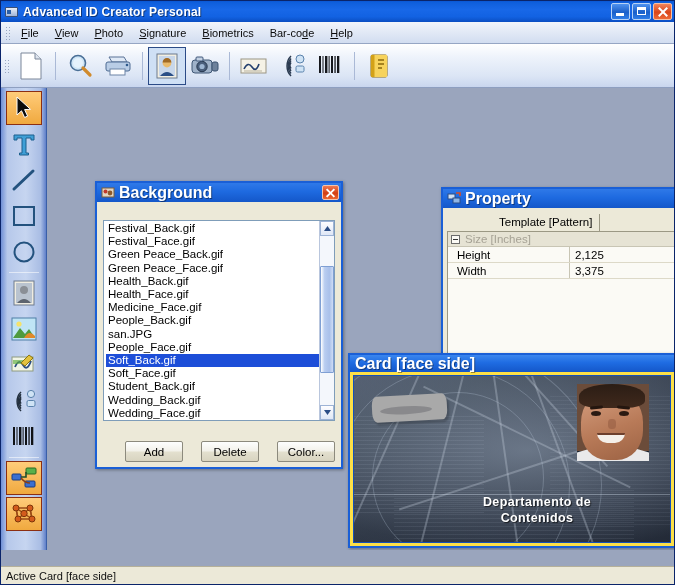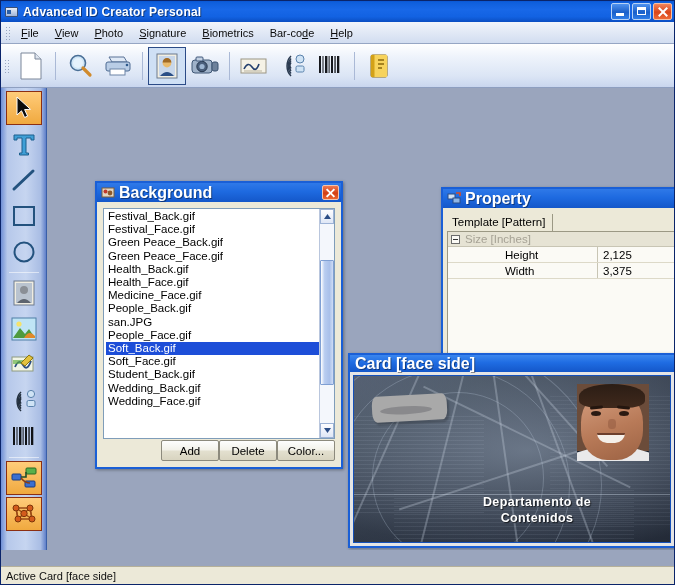--- a/index.html
+++ b/index.html
@@ -236,20 +236,21 @@
   
   #dlg-background { left: 48px; top: 93px; width: 248px; height: 288px; }
   #bg-inner { flex: 1 1 auto; padding: 6px; display: flex; flex-direction: column; }
   #bg-list-wrap {
     flex: 1 1 auto;
     border: 1px solid #7f9db9;
     background: #fff;
     display: flex;
     min-height: 0;
     position: relative;
+    margin-top: 12px;
   }
   #bg-list {
     flex: 1 1 auto;
     overflow: hidden;
     padding: 1px 0 0 2px;
     font-size: 11.5px;
     line-height: 13.2px;
     color: #000;
   }
   .bg-item { padding: 0 2px; white-space: nowrap; cursor: default; }
@@ -271,22 +272,22 @@
   .vs-arrow svg { display: block; }
   .vs-track { flex: 1 1 auto; background: #f4f7fc; position: relative; }
   .vs-thumb {
     position: absolute; left: 0; right: 0;
     top: 18%; height: 63%;
     background: linear-gradient(to right, #ffffff, #b9cdf0 30%, #a9c0ea 70%, #cfdcf5);
     border: 1px solid #7f9fd3;
     border-radius: 1px;
   }
   #bg-buttons {
-    display: flex; justify-content: flex-end; gap: 0;
-    padding-top: 1px; flex: 0 0 auto;
+    display: flex; justify-content: flex-end; gap: 18px;
+    padding-top: 20px; flex: 0 0 auto;
   }
   .xp-btn {
     min-width: 58px; height: 21px;
     background: linear-gradient(to bottom, #fdfefe 0%, #f2f1e9 48%, #e3e0cf 52%, #d8d4c0 100%);
     border: 1px solid #8c8a7d;
     border-radius: 2px;
     font-size: 11.5px; color: #000;
     display: flex; align-items: center; justify-content: center;
     cursor: default;
     padding: 0 8px;
@@ -295,20 +296,21 @@
   
   #dlg-property { left: 394px; top: 99px; width: 278px; height: 350px; }
   #prop-body { flex: 1 1 auto; background: #ece9d8; padding: 4px 4px 4px 4px; display: flex; flex-direction: column; }
   #prop-tabs { display: flex; align-items: flex-end; height: 19px; flex: 0 0 auto; }
   .prop-tab {
     padding: 2px 7px 3px 5px;
     font-size: 11.5px; color: #000;
     background: #ece9d8;
     border-right: 1px solid #9b9884;
     cursor: default;
+    margin-left: 47px;
   }
   #prop-grid {
     flex: 1 1 auto;
     background: #fbfaf5;
     border: 1px solid #9b9884;
     border-top: 1px solid #9b9884;
     margin-top: 0;
     min-height: 0;
     overflow: hidden;
   }
@@ -336,37 +338,36 @@
   }
   .grid-row {
     display: flex;
     height: 16px;
     border-bottom: 1px solid #ddd9c8;
     font-size: 11.5px;
     color: #000;
     background: #fbfaf5;
   }
   .grid-row .k {
-    width: 102px; flex: 0 0 auto;
+    width: 122px; flex: 0 0 auto;
     padding-left: 9px;
     display: flex; align-items: center;
     border-right: 1px solid #c8c5b4;
-    margin-left: 48px;
   }
   .grid-row .v {
     flex: 1 1 auto; padding-left: 5px;
     display: flex; align-items: center;
     cursor: default;
   }
 
   
   #dlg-card {
     left: 301px; top: 265px; width: 328px; height: 195px;
     border: 2px solid #1a5fd6;
-    background: #e5e5e5;
+    background: #fde047;
   }
   #card-title {
     height: 17px;
     background: linear-gradient(to bottom, #3b86ee 0%, #1f6ce2 45%, #1457c9 100%);
     display: flex; align-items: center; padding-left: 5px;
     flex: 0 0 auto;
   }
   #card-canvas {
     flex: 1 1 auto;
     margin: 3px;

